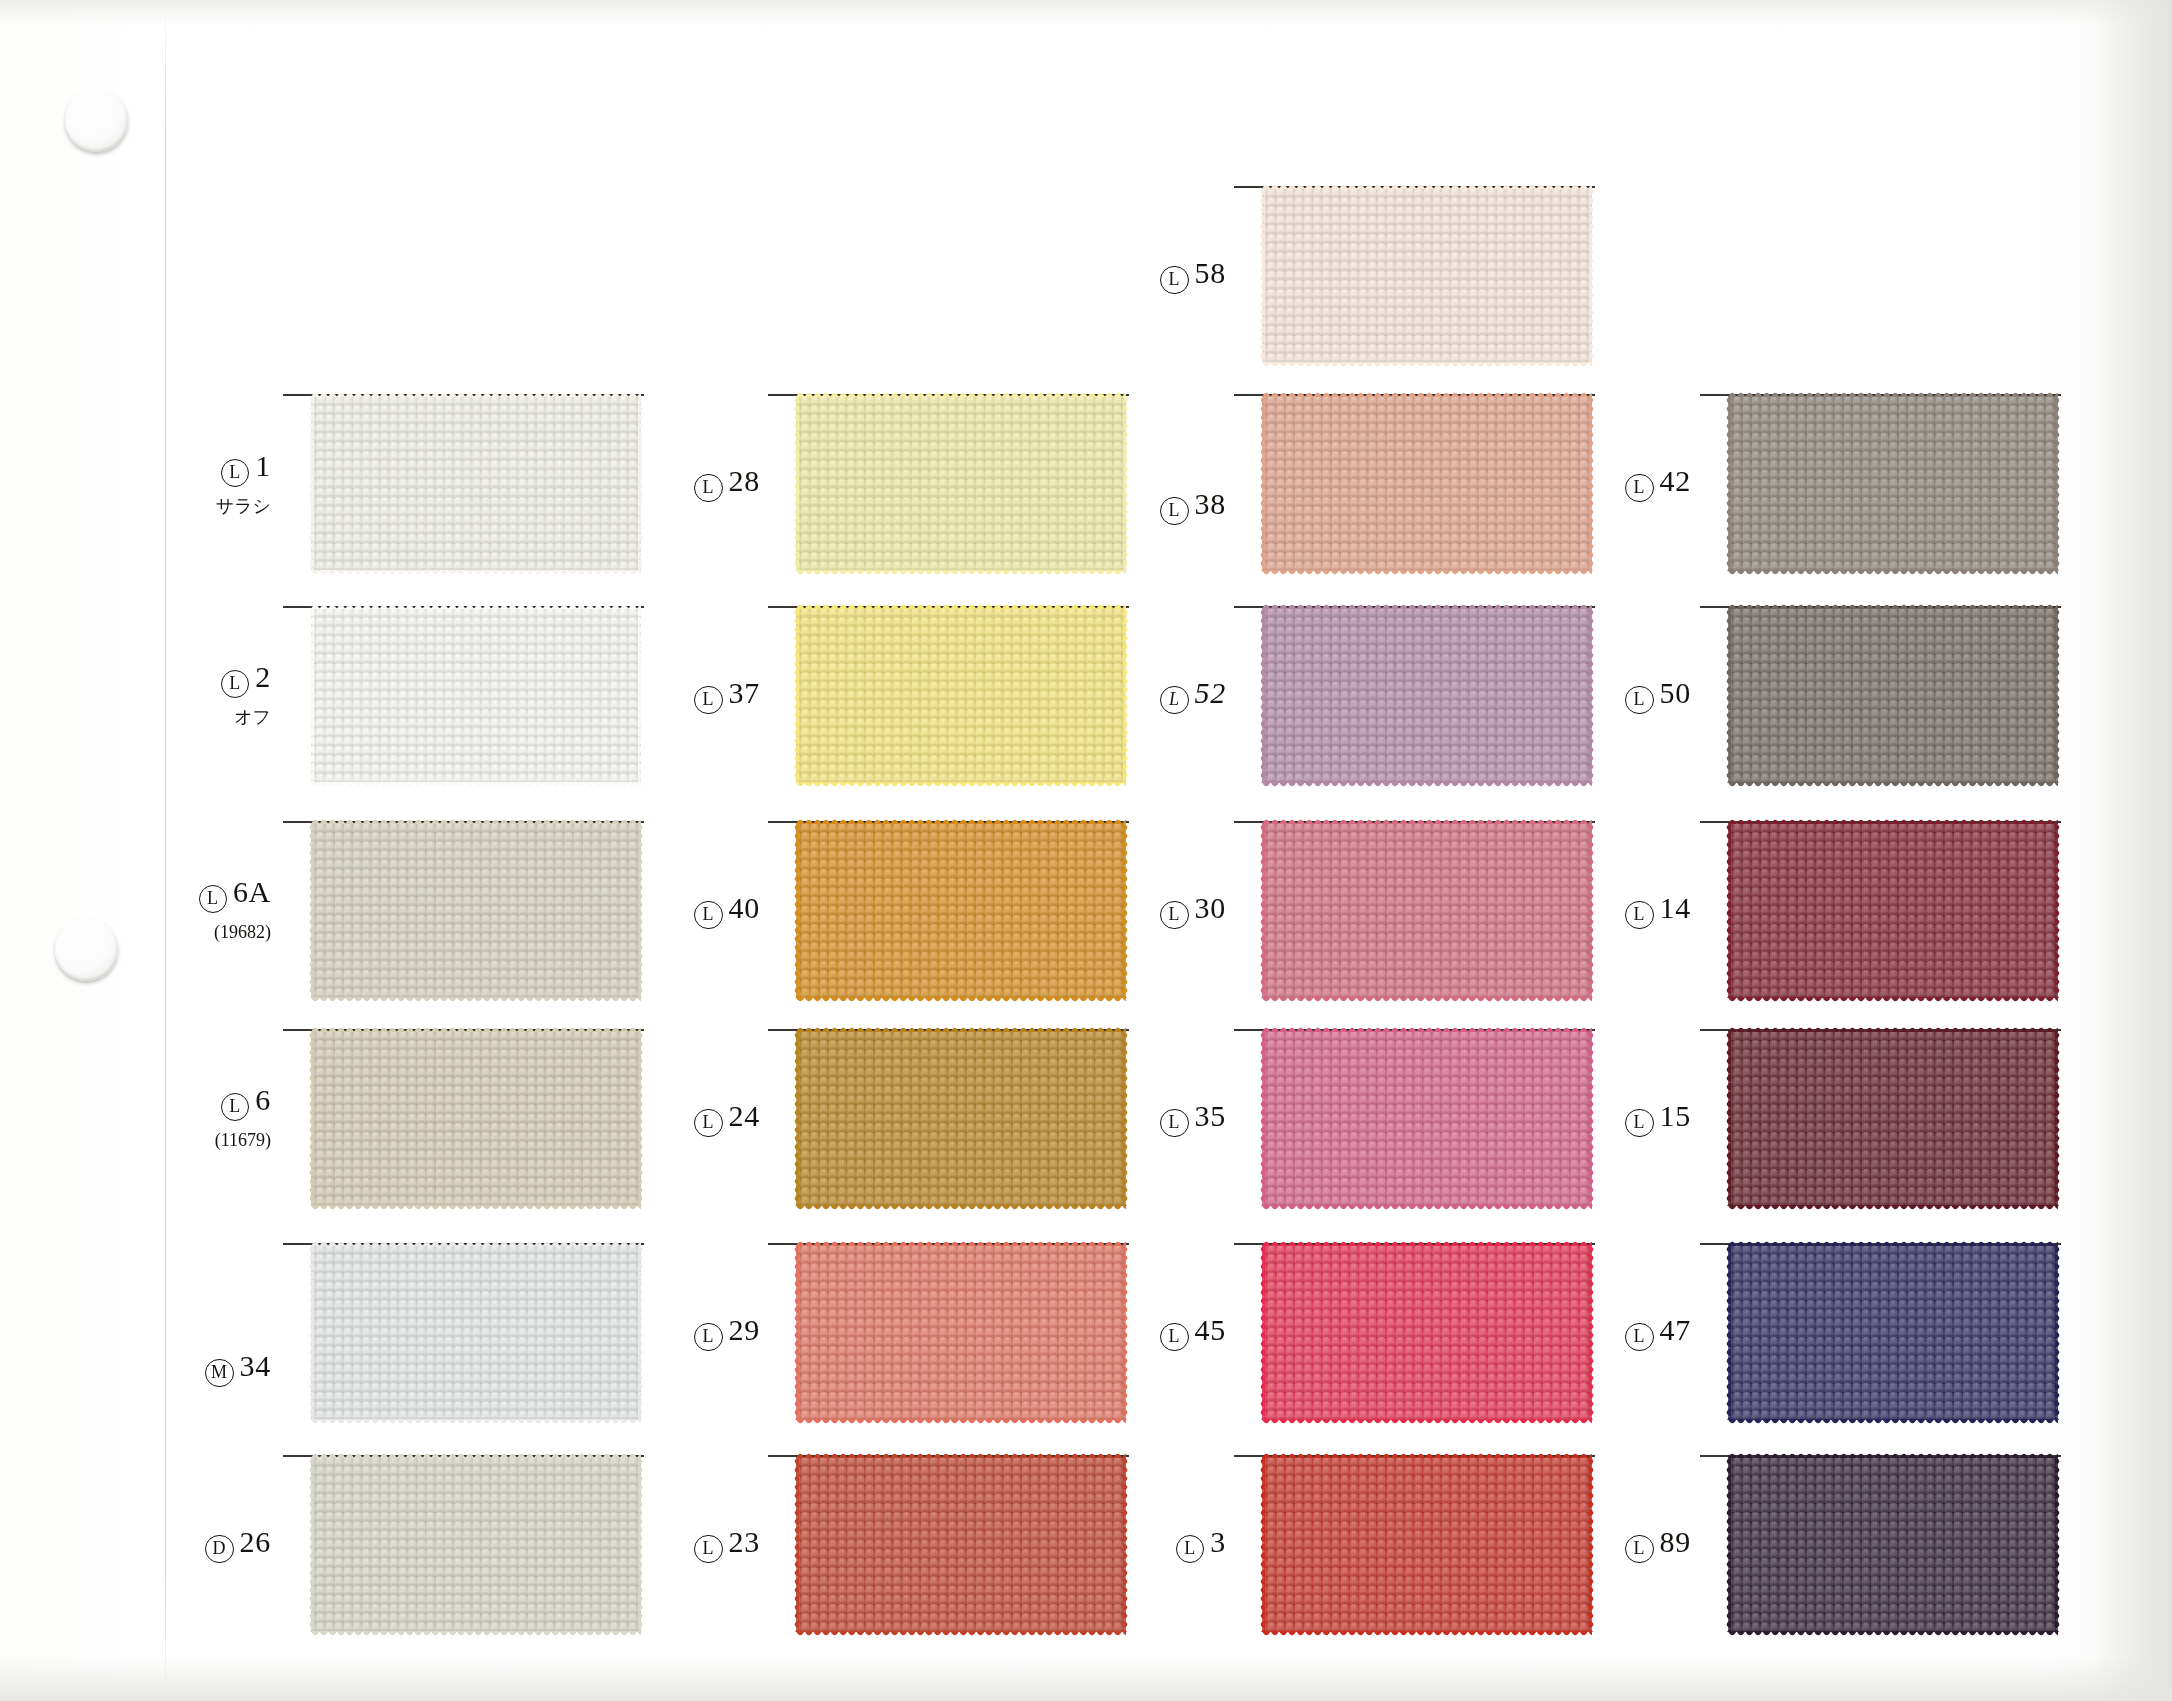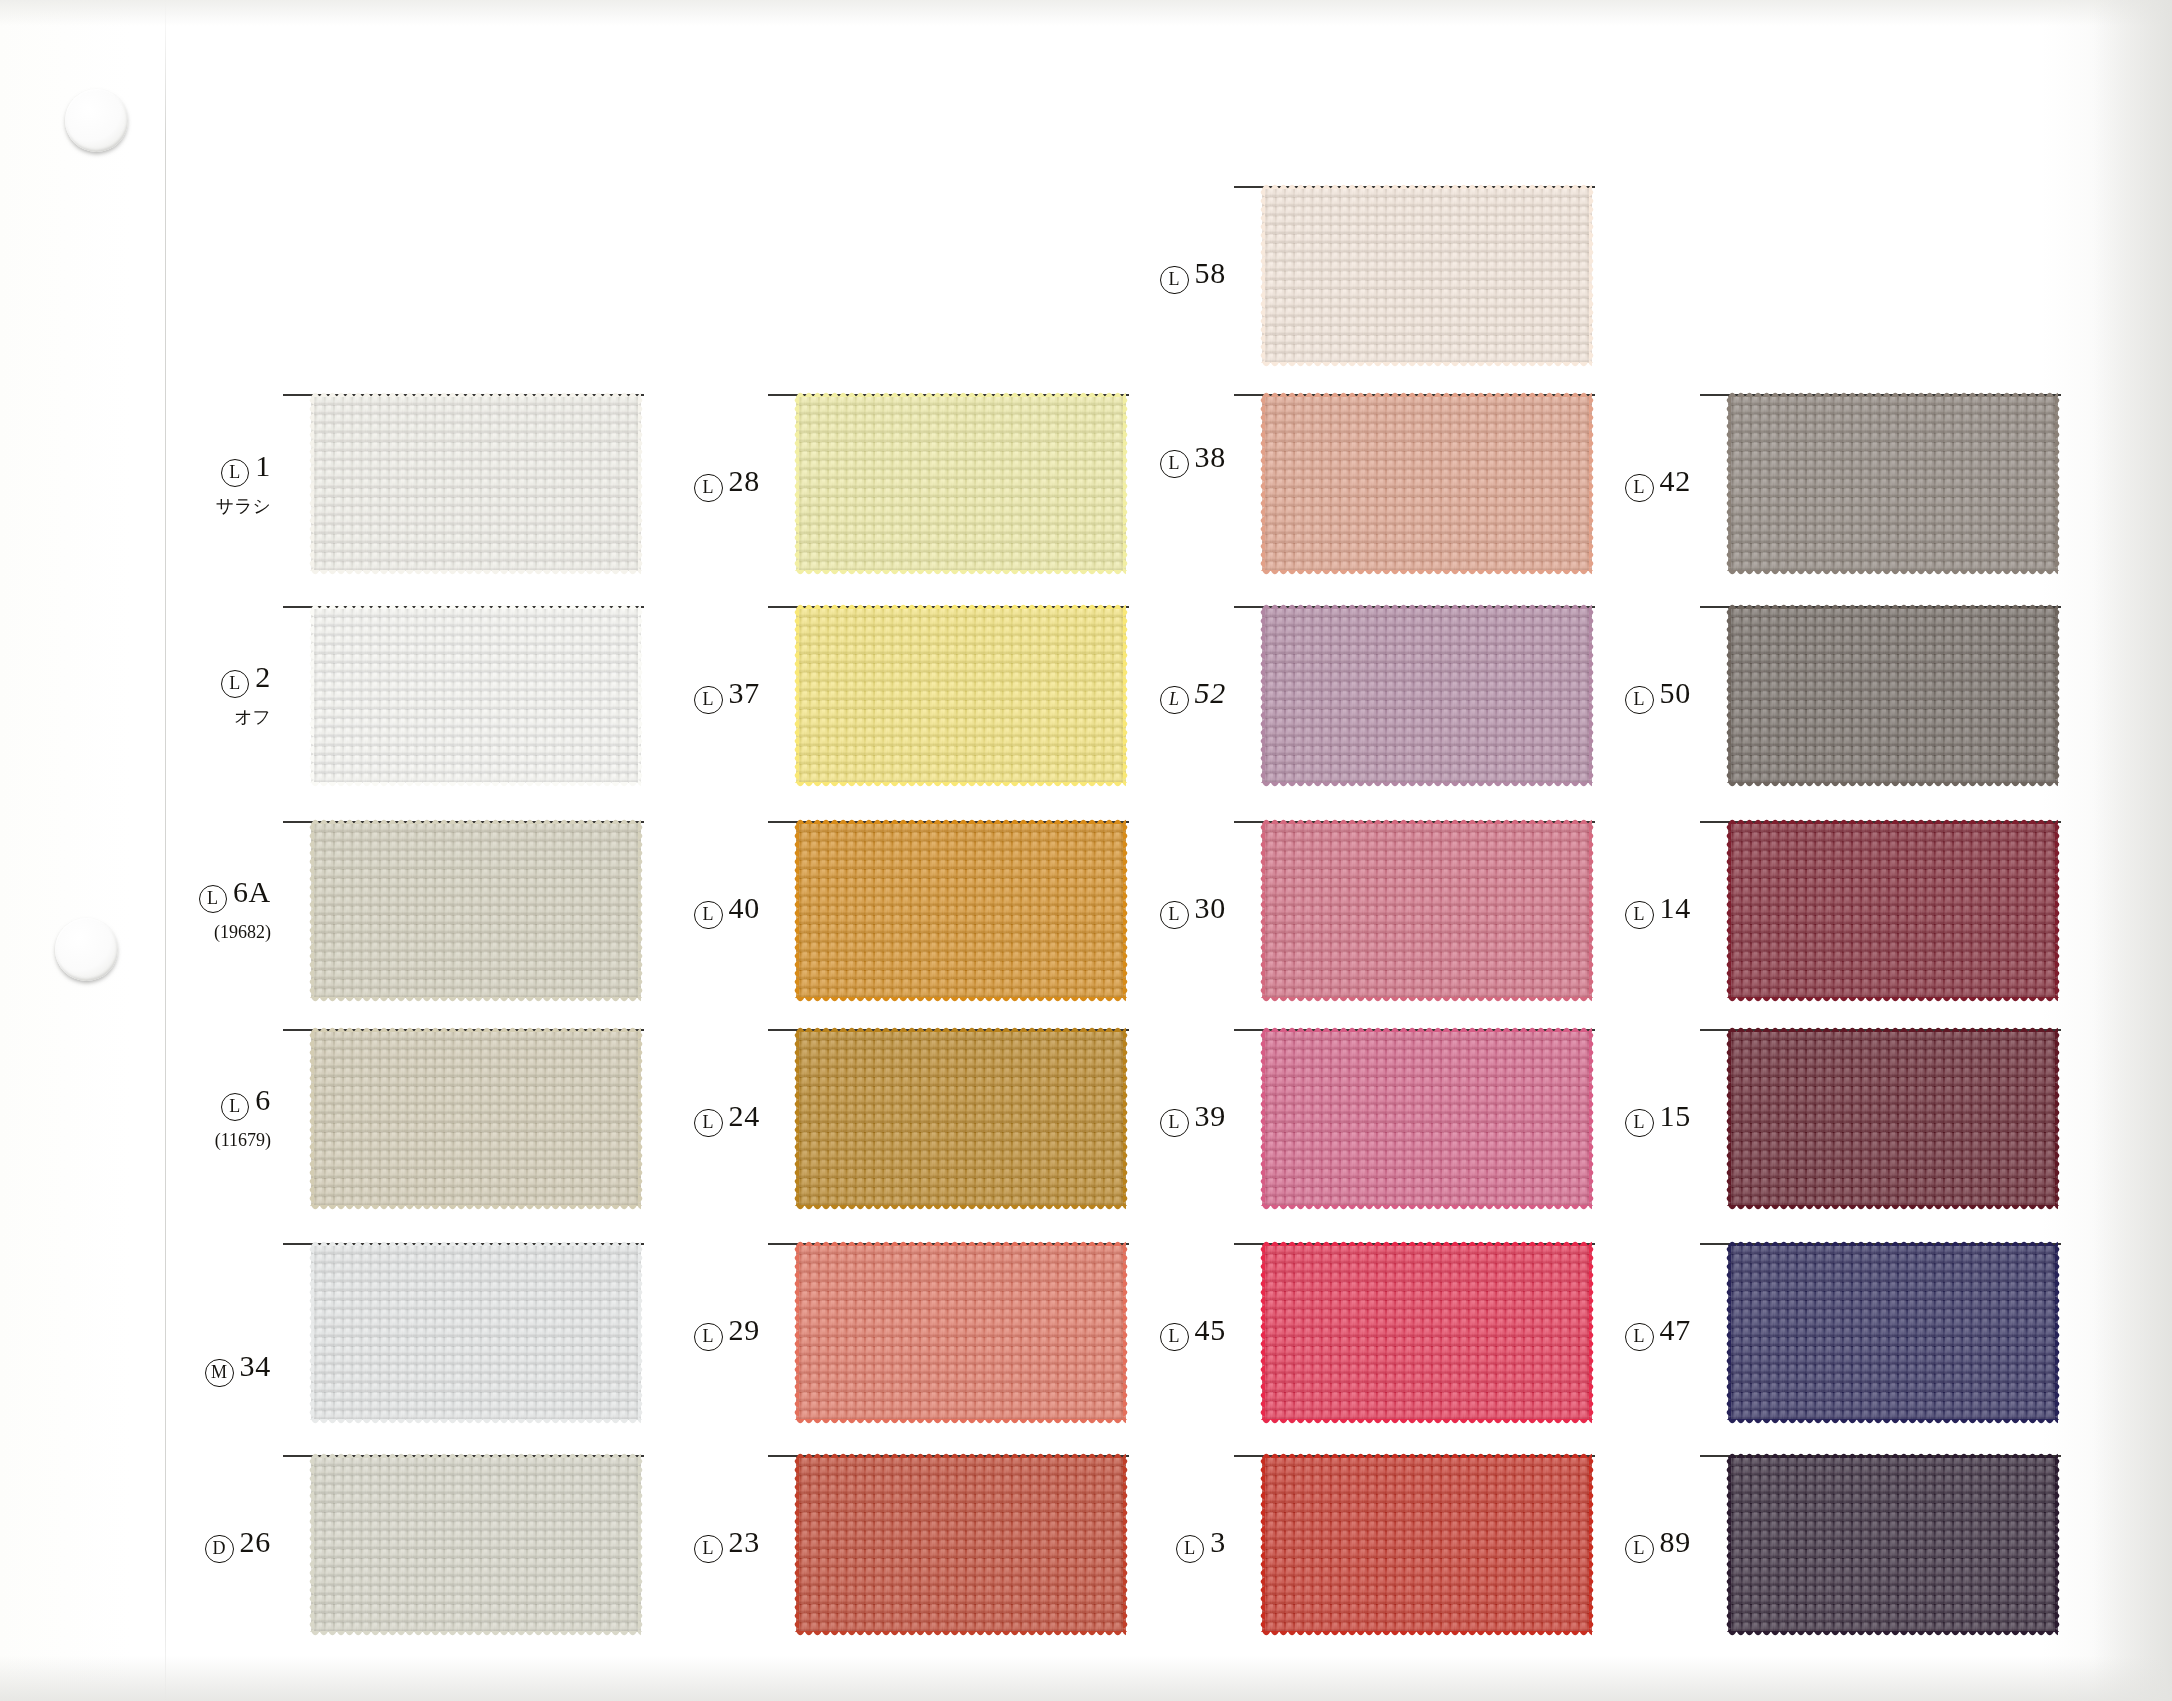--- a/index.html
+++ b/index.html
@@ -449,21 +449,21 @@
           </svg>
           <svg width="10" height="175" class="edge-svg edge-left" viewBox="0 0 15 265">
             <path d="M15,0 Q2,6.5 15,13 Q2,19.5 15,26 Q2,32.5 15,39 Q2,45.5 15,52 Q2,58.5 15,65 Q2,71.5 15,78 Q2,84.5 15,91 Q2,97.5 15,104 Q2,110.5 15,117 Q2,123.5 15,130 Q2,136.5 15,143 Q2,149.5 15,156 Q2,162.5 15,169 Q2,175.5 15,182 Q2,188.5 15,195 Q2,201.5 15,208 Q2,214.5 15,221 Q2,227.5 15,234 Q2,240.5 15,247 Q2,253.5 15,260 Q2,266.5 15,273 Q2,279.5 15,286 L17,265 L17,0 Z" fill="#f8e9dc"></path>
           </svg>
           <svg width="10" height="175" class="edge-svg edge-right" viewBox="0 0 15 265">
             <path d="M0,0 Q13,6.5 0,13 Q13,19.5 0,26 Q13,32.5 0,39 Q13,45.5 0,52 Q13,58.5 0,65 Q13,71.5 0,78 Q13,84.5 0,91 Q13,97.5 0,104 Q13,110.5 0,117 Q13,123.5 0,130 Q13,136.5 0,143 Q13,149.5 0,156 Q13,162.5 0,169 Q13,175.5 0,182 Q13,188.5 0,195 Q13,201.5 0,208 Q13,214.5 0,221 Q13,227.5 0,234 Q13,240.5 0,247 Q13,253.5 0,260 Q13,266.5 0,273 Q13,279.5 0,286 L-2,265 L-2,0 Z" fill="#f8e9dc"></path>
           </svg>
         </div>
       </div>
       <div class="cell">
-        <div class="label" style="left: 1008px; width: 218px; top: 441px;">
+        <div class="label" style="left: 1008px; width: 218px; top: 488px;">
           <span class="row1"><span class="code-mark">L</span><span>38</span></span>
         </div>
         <div class="top-rule" style="left: 1234px; top: 394px; width: 361px;"></div>
         <div class="swatch" style="left: 1262px; top: 396px; width: 330px; height: 175px; --c: #e2a189;">
           <div class="shadow"></div>
           <div class="body"></div>
           <svg width="330" height="10" class="edge-svg edge-bottom" viewBox="0 0 500 15">
             <path d="M0,0 Q6.5,13 13,0 Q19.5,13 26,0 Q32.5,13 39,0 Q45.5,13 52,0 Q58.5,13 65,0 Q71.5,13 78,0 Q84.5,13 91,0 Q97.5,13 104,0 Q110.5,13 117,0 Q123.5,13 130,0 Q136.5,13 143,0 Q149.5,13 156,0 Q162.5,13 169,0 Q175.5,13 182,0 Q188.5,13 195,0 Q201.5,13 208,0 Q214.5,13 221,0 Q227.5,13 234,0 Q240.5,13 247,0 Q253.5,13 260,0 Q266.5,13 273,0 Q279.5,13 286,0 Q292.5,13 299,0 Q305.5,13 312,0 Q318.5,13 325,0 Q331.5,13 338,0 Q344.5,13 351,0 Q357.5,13 364,0 Q370.5,13 377,0 Q383.5,13 390,0 Q396.5,13 403,0 Q409.5,13 416,0 Q422.5,13 429,0 Q435.5,13 442,0 Q448.5,13 455,0 Q461.5,13 468,0 Q474.5,13 481,0 Q487.5,13 494,0 Q500.5,13 507,0 Q513.5,13 520,0 L500,-2 L0,-2 Z" fill="#e2a189"></path>
           </svg>
           <svg width="330" height="10" class="edge-svg edge-top" viewBox="0 0 500 15">
@@ -516,21 +516,21 @@
           <svg width="10" height="175" class="edge-svg edge-left" viewBox="0 0 15 265">
             <path d="M15,0 Q2,6.5 15,13 Q2,19.5 15,26 Q2,32.5 15,39 Q2,45.5 15,52 Q2,58.5 15,65 Q2,71.5 15,78 Q2,84.5 15,91 Q2,97.5 15,104 Q2,110.5 15,117 Q2,123.5 15,130 Q2,136.5 15,143 Q2,149.5 15,156 Q2,162.5 15,169 Q2,175.5 15,182 Q2,188.5 15,195 Q2,201.5 15,208 Q2,214.5 15,221 Q2,227.5 15,234 Q2,240.5 15,247 Q2,253.5 15,260 Q2,266.5 15,273 Q2,279.5 15,286 L17,265 L17,0 Z" fill="#d4697f"></path>
           </svg>
           <svg width="10" height="175" class="edge-svg edge-right" viewBox="0 0 15 265">
             <path d="M0,0 Q13,6.5 0,13 Q13,19.5 0,26 Q13,32.5 0,39 Q13,45.5 0,52 Q13,58.5 0,65 Q13,71.5 0,78 Q13,84.5 0,91 Q13,97.5 0,104 Q13,110.5 0,117 Q13,123.5 0,130 Q13,136.5 0,143 Q13,149.5 0,156 Q13,162.5 0,169 Q13,175.5 0,182 Q13,188.5 0,195 Q13,201.5 0,208 Q13,214.5 0,221 Q13,227.5 0,234 Q13,240.5 0,247 Q13,253.5 0,260 Q13,266.5 0,273 Q13,279.5 0,286 L-2,265 L-2,0 Z" fill="#d4697f"></path>
           </svg>
         </div>
       </div>
       <div class="cell">
         <div class="label" style="left: 1008px; width: 218px; top: 1100px;">
-          <span class="row1"><span class="code-mark">L</span><span>39</span></span>
+          <span class="row1"><span class="code-mark">L</span><span>35</span></span>
         </div>
         <div class="top-rule" style="left: 1234px; top: 1029px; width: 361px;"></div>
         <div class="swatch" style="left: 1262px; top: 1031px; width: 330px; height: 175px; --c: #d75d86;">
           <div class="shadow"></div>
           <div class="body"></div>
           <svg width="330" height="10" class="edge-svg edge-bottom" viewBox="0 0 500 15">
             <path d="M0,0 Q6.5,13 13,0 Q19.5,13 26,0 Q32.5,13 39,0 Q45.5,13 52,0 Q58.5,13 65,0 Q71.5,13 78,0 Q84.5,13 91,0 Q97.5,13 104,0 Q110.5,13 117,0 Q123.5,13 130,0 Q136.5,13 143,0 Q149.5,13 156,0 Q162.5,13 169,0 Q175.5,13 182,0 Q188.5,13 195,0 Q201.5,13 208,0 Q214.5,13 221,0 Q227.5,13 234,0 Q240.5,13 247,0 Q253.5,13 260,0 Q266.5,13 273,0 Q279.5,13 286,0 Q292.5,13 299,0 Q305.5,13 312,0 Q318.5,13 325,0 Q331.5,13 338,0 Q344.5,13 351,0 Q357.5,13 364,0 Q370.5,13 377,0 Q383.5,13 390,0 Q396.5,13 403,0 Q409.5,13 416,0 Q422.5,13 429,0 Q435.5,13 442,0 Q448.5,13 455,0 Q461.5,13 468,0 Q474.5,13 481,0 Q487.5,13 494,0 Q500.5,13 507,0 Q513.5,13 520,0 L500,-2 L0,-2 Z" fill="#d75d86"></path>
           </svg>
           <svg width="330" height="10" class="edge-svg edge-top" viewBox="0 0 500 15">
             <path d="M0,15 Q6.5,2 13,15 Q19.5,2 26,15 Q32.5,2 39,15 Q45.5,2 52,15 Q58.5,2 65,15 Q71.5,2 78,15 Q84.5,2 91,15 Q97.5,2 104,15 Q110.5,2 117,15 Q123.5,2 130,15 Q136.5,2 143,15 Q149.5,2 156,15 Q162.5,2 169,15 Q175.5,2 182,15 Q188.5,2 195,15 Q201.5,2 208,15 Q214.5,2 221,15 Q227.5,2 234,15 Q240.5,2 247,15 Q253.5,2 260,15 Q266.5,2 273,15 Q279.5,2 286,15 Q292.5,2 299,15 Q305.5,2 312,15 Q318.5,2 325,15 Q331.5,2 338,15 Q344.5,2 351,15 Q357.5,2 364,15 Q370.5,2 377,15 Q383.5,2 390,15 Q396.5,2 403,15 Q409.5,2 416,15 Q422.5,2 429,15 Q435.5,2 442,15 Q448.5,2 455,15 Q461.5,2 468,15 Q474.5,2 481,15 Q487.5,2 494,15 Q500.5,2 507,15 Q513.5,2 520,15 L500,17 L0,17 Z" fill="#d75d86"></path>

